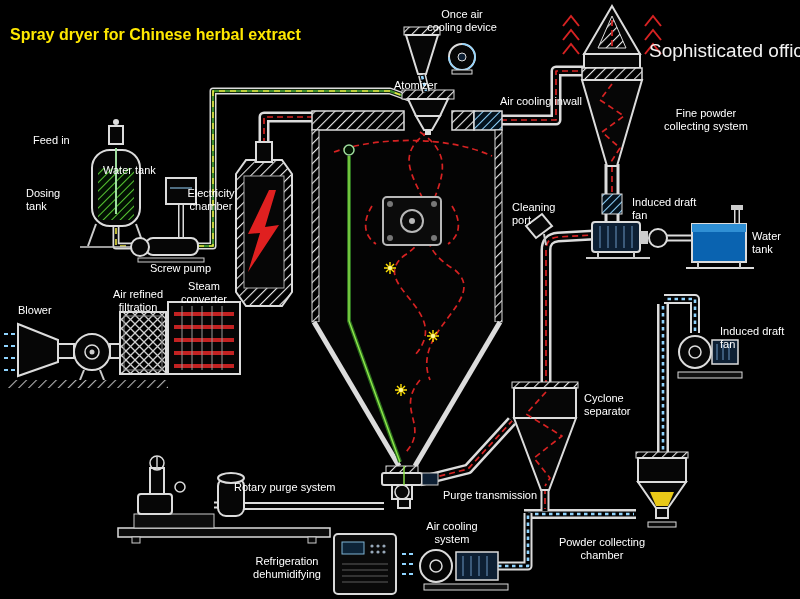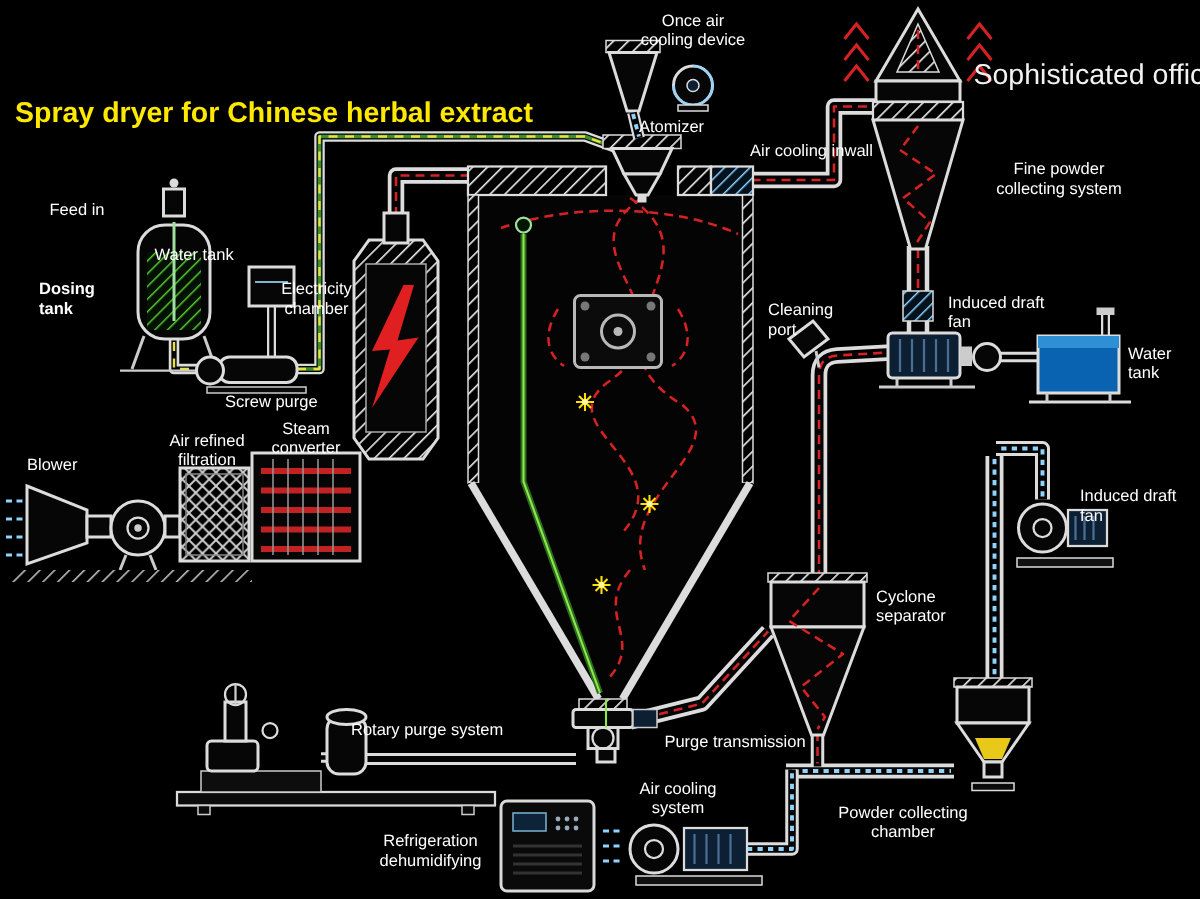--- a/index.html
+++ b/index.html
@@ -1,20 +1,20 @@
 <!DOCTYPE html>
 <html><head>
 <meta charset="utf-8">
 <style>
   html,body{margin:0;padding:0;background:#000;}
   .stage{position:relative;width:800px;height:599px;background:#000;overflow:hidden;
          font-family:"Liberation Sans",sans-serif;}
   .stage svg{position:absolute;left:0;top:0;}
   .lbl{position:absolute;color:#fff;font-size:11px;line-height:1.2;white-space:pre-line;}
-  .title{position:absolute;color:#ffe800;font-size:19px;font-weight:bold;white-space:nowrap;margin-top:39px;}
+  .title{position:absolute;color:#ffe800;font-size:16px;font-weight:bold;white-space:nowrap;}
   .wm{position:absolute;color:#f2f2f2;font-size:19px;white-space:nowrap;width:152px;overflow:hidden;}
   
   .po{stroke:#dcdcdc;fill:none;stroke-linejoin:round;}
   .pi{stroke:#030303;fill:none;stroke-linejoin:round;}
   .fr{stroke:#d62222;stroke-width:1.7;stroke-dasharray:6 4;fill:none;stroke-linejoin:round;}
   .fb{stroke:#8fd4ff;stroke-width:2.6;stroke-dasharray:3.5 3.5;fill:none;stroke-linejoin:round;}
   .fy{stroke:#e8e240;stroke-width:1.6;stroke-dasharray:6 5;fill:none;stroke-linejoin:round;}
   .wf{stroke:#dcdcdc;stroke-width:2;fill:#060606;}
   .wl{stroke:#dcdcdc;fill:none;}
 </style>
@@ -359,31 +359,31 @@
     <rect x="132" y="537" width="8" height="6" fill="#0a0a0a" stroke="#cccccc" stroke-width="1"></rect>
     <rect x="308" y="537" width="8" height="6" fill="#0a0a0a" stroke="#cccccc" stroke-width="1"></rect>
   </g>
 </svg>
 
 <div class="title" style="left:10px;top:26px;">Spray dryer for Chinese herbal extract</div>
 <div class="wm" style="left:649px;top:40px;">Sophisticated officina</div>
 
 <div class="lbl" style="left:412px;top:8px;width:100px;text-align:center;">Once air
 cooling device</div>
-<div class="lbl" style="left:394px;top:79px;width:60px;margin-left:32px;">Atomizer</div>
+<div class="lbl" style="left:394px;top:79px;width:60px;">Atomizer</div>
 <div class="lbl" style="left:500px;top:95px;width:110px;">Air cooling inwall</div>
 <div class="lbl" style="left:648px;top:107px;width:116px;text-align:center;">Fine powder
 collecting system</div>
 <div class="lbl" style="left:33px;top:134px;width:50px;">Feed in</div>
 <div class="lbl" style="left:103px;top:164px;width:60px;">Water tank</div>
-<div class="lbl" style="left:26px;top:187px;width:46px;font-weight:bold;">Dosing
+<div class="lbl" style="left:26px;top:187px;width:46px;">Dosing
 tank</div>
 <div class="lbl" style="left:184px;top:187px;width:54px;text-align:center;">Electricity
 chamber</div>
-<div class="lbl" style="left:150px;top:262px;width:70px;">Screw purge</div>
+<div class="lbl" style="left:150px;top:262px;width:70px;">Screw pump</div>
 <div class="lbl" style="left:512px;top:201px;width:50px;">Cleaning
 port</div>
 <div class="lbl" style="left:632px;top:196px;width:76px;">Induced draft
 fan</div>
 <div class="lbl" style="left:752px;top:230px;width:44px;">Water
 tank</div>
 <div class="lbl" style="left:18px;top:304px;width:44px;">Blower</div>
 <div class="lbl" style="left:88px;top:288px;width:66px;text-align:center;margin-left:17px;">Air refined
 filtration</div>
 <div class="lbl" style="left:174px;top:280px;width:60px;text-align:center;">Steam

